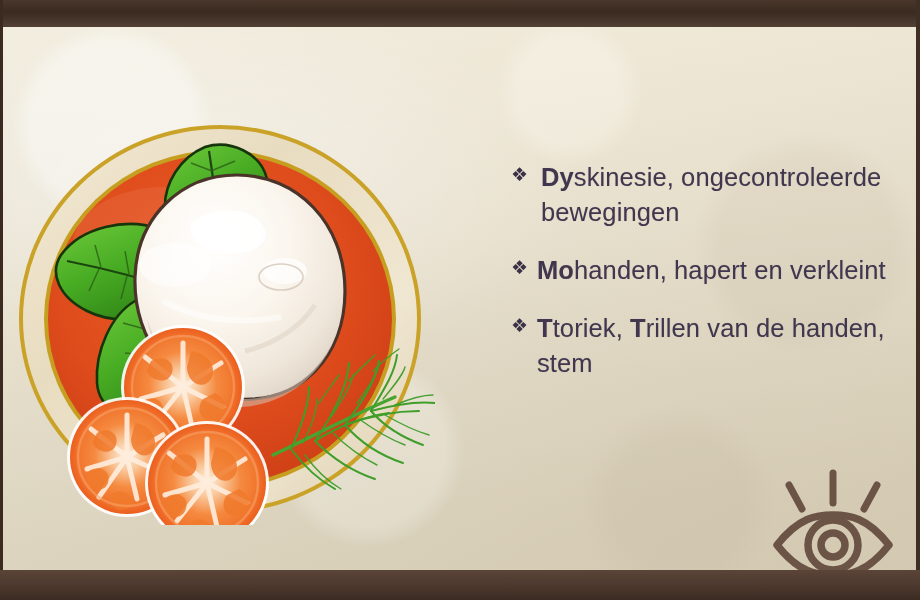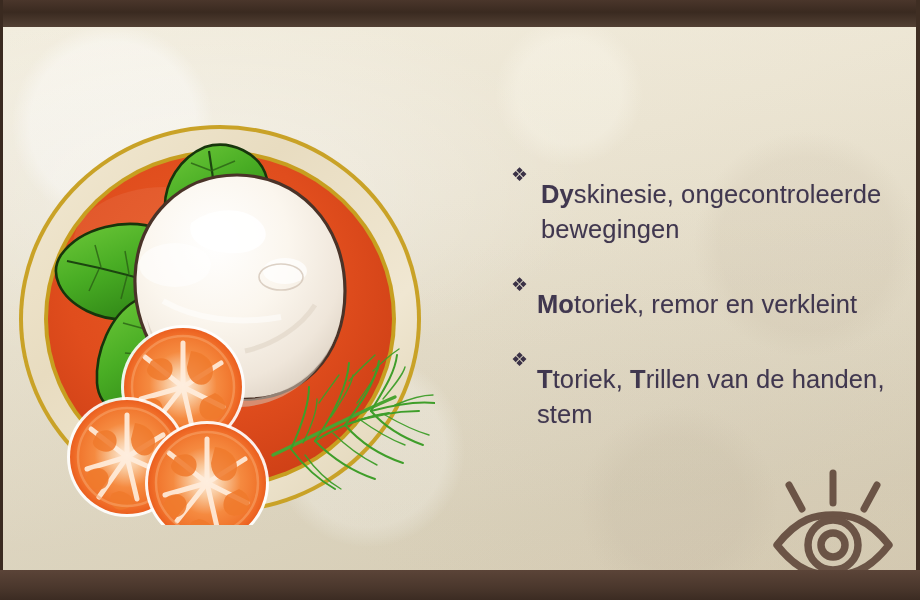--- a/index.html
+++ b/index.html
@@ -65,21 +65,20 @@
     font-size:19px; line-height:1; color:#3b3247;
     text-align:left;
   }
   .bullet-mark.tight { width:26px; }
   .bullet-text {
     flex:1 1 auto;
     font-size:25.5px; line-height:35px;
     font-weight:400; letter-spacing:.1px;
     color:#40374f;
     text-shadow:0 0 1px rgba(64,55,79,.18);
-    margin-top:17px;
   }
   .bullet-text b { font-weight:700; }
 
   
   .eye-icon { position:absolute; left:766px; top:432px; width:128px; height:118px; z-index:4; }
   .eye-icon svg { display:block; }
 </style>
 </head>
 <body>
 
@@ -282,21 +281,21 @@
 
     <div class="bullets">
 
       <div class="bullet-row">
         <span class="bullet-mark">❖</span>
         <span class="bullet-text"><b>Dy</b><span>skinesie, ongecontroleerde bewegingen</span></span>
       </div>
 
       <div class="bullet-row">
         <span class="bullet-mark tight">❖</span>
-        <span class="bullet-text"><b>Mo</b><span>toriek, remor en verkleint</span></span>
+        <span class="bullet-text"><b>Mo</b><span>handen, hapert en verkleint</span></span>
       </div>
 
       <div class="bullet-row">
         <span class="bullet-mark tight">❖</span>
         <span class="bullet-text"><b>T</b><span>toriek, </span><b>T</b><span>rillen van de handen, stem</span></span>
       </div>
 
     </div>
 
     <div class="eye-icon">

